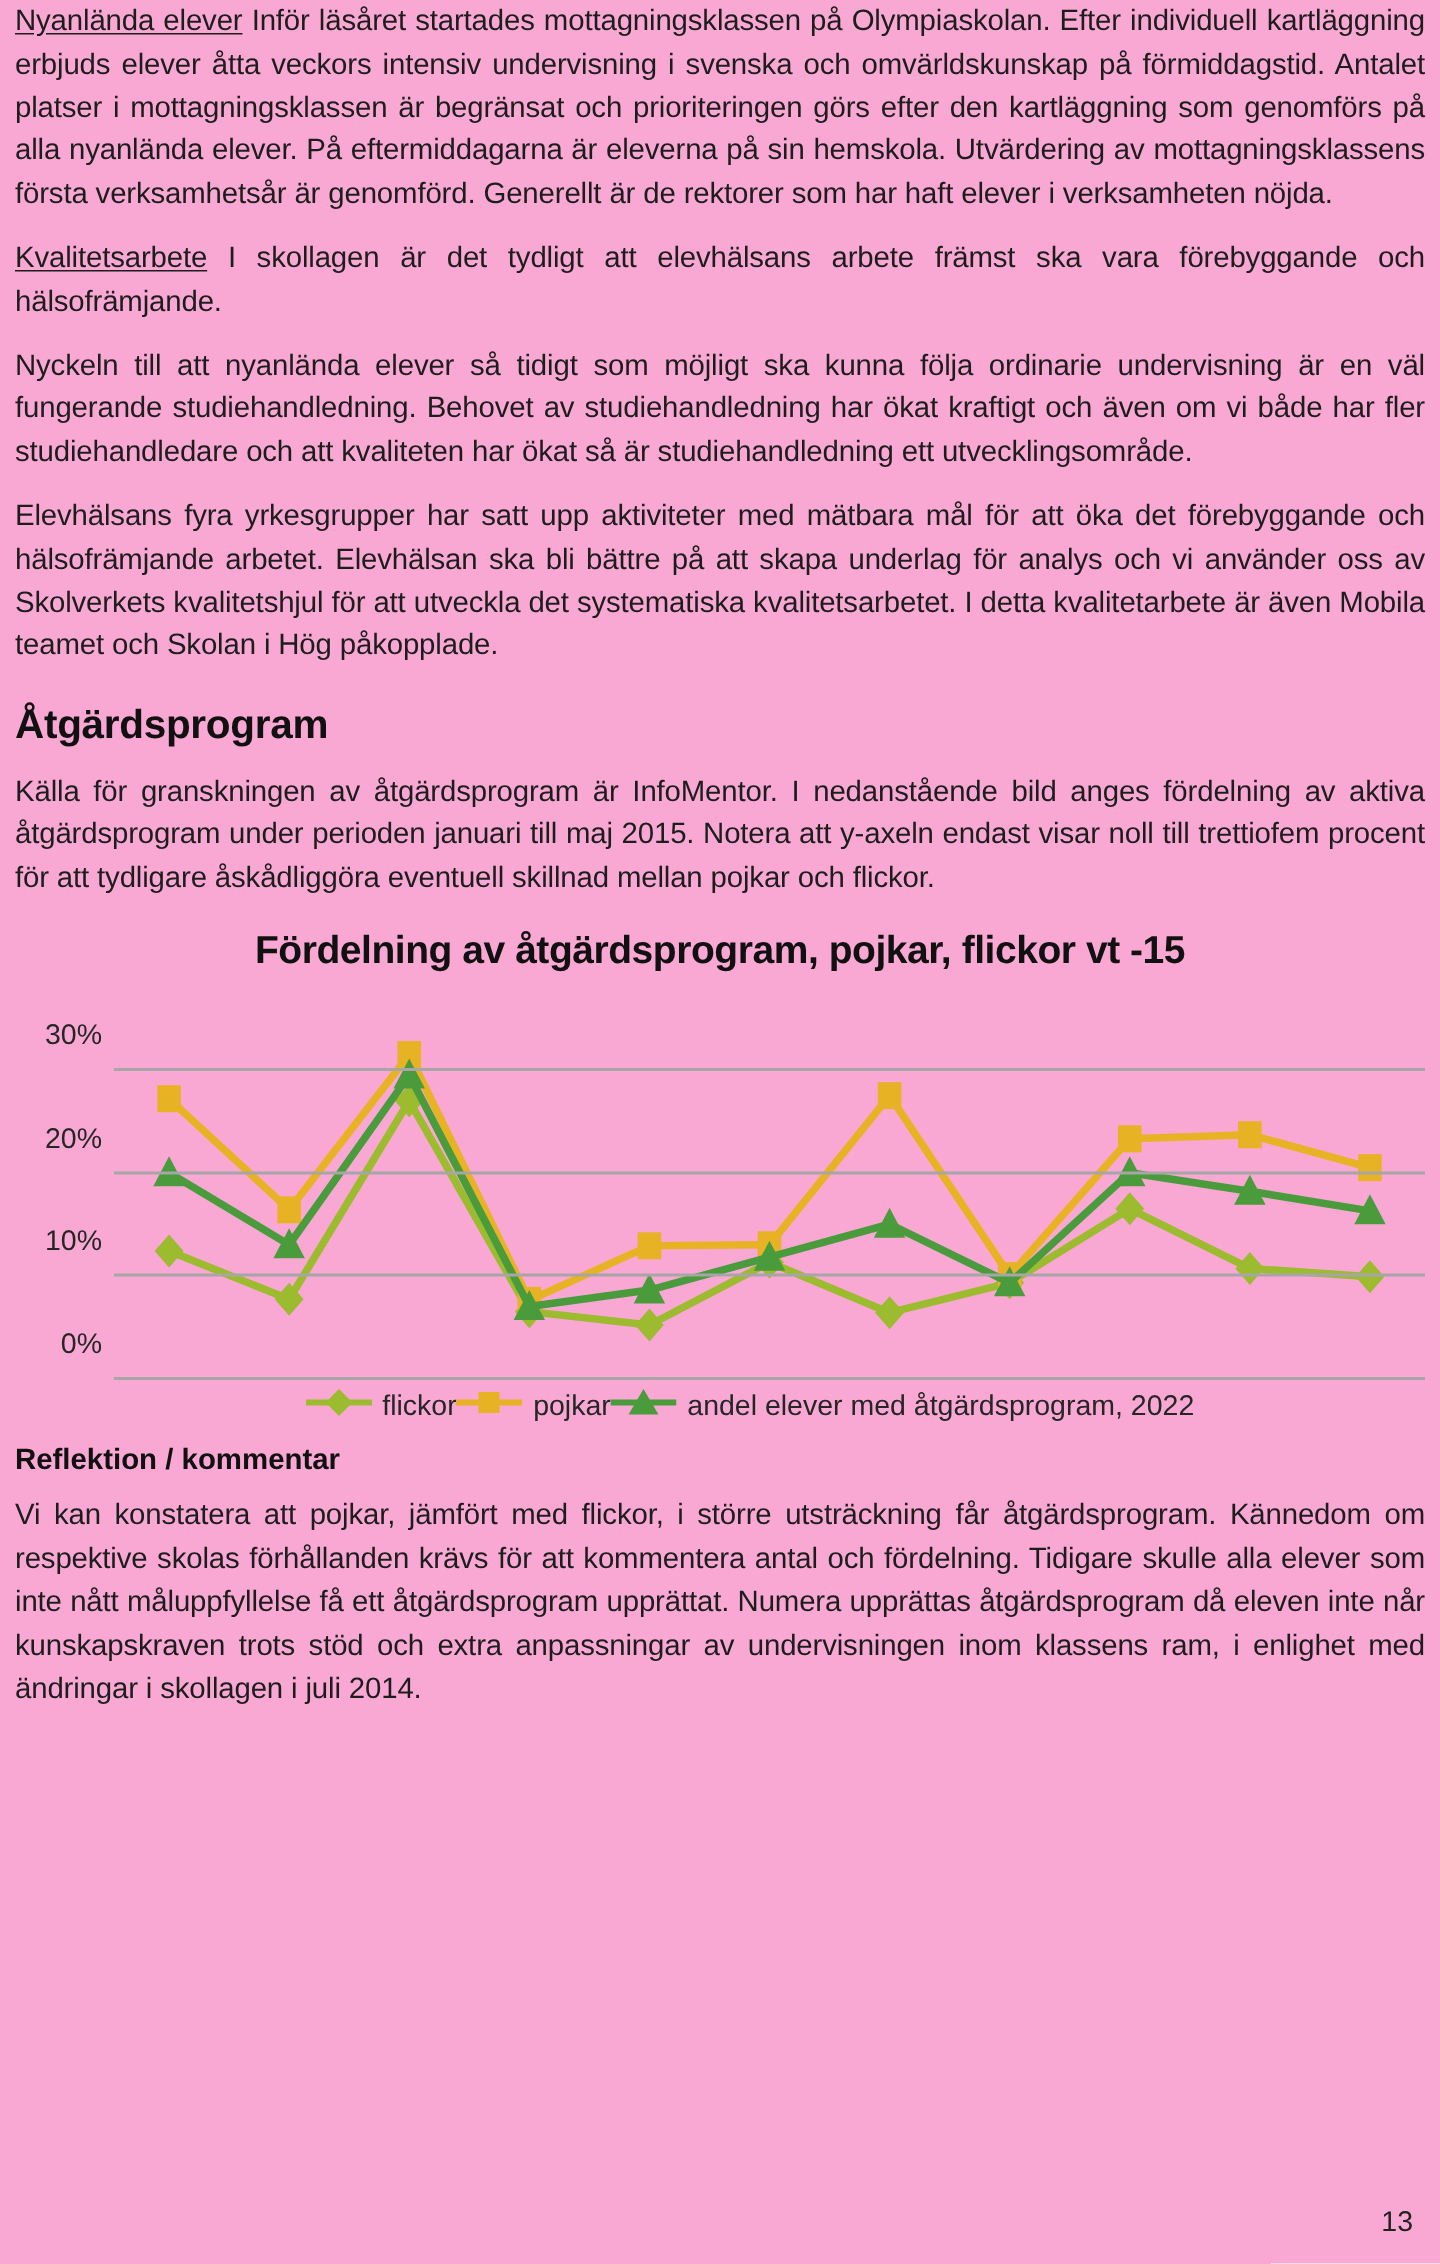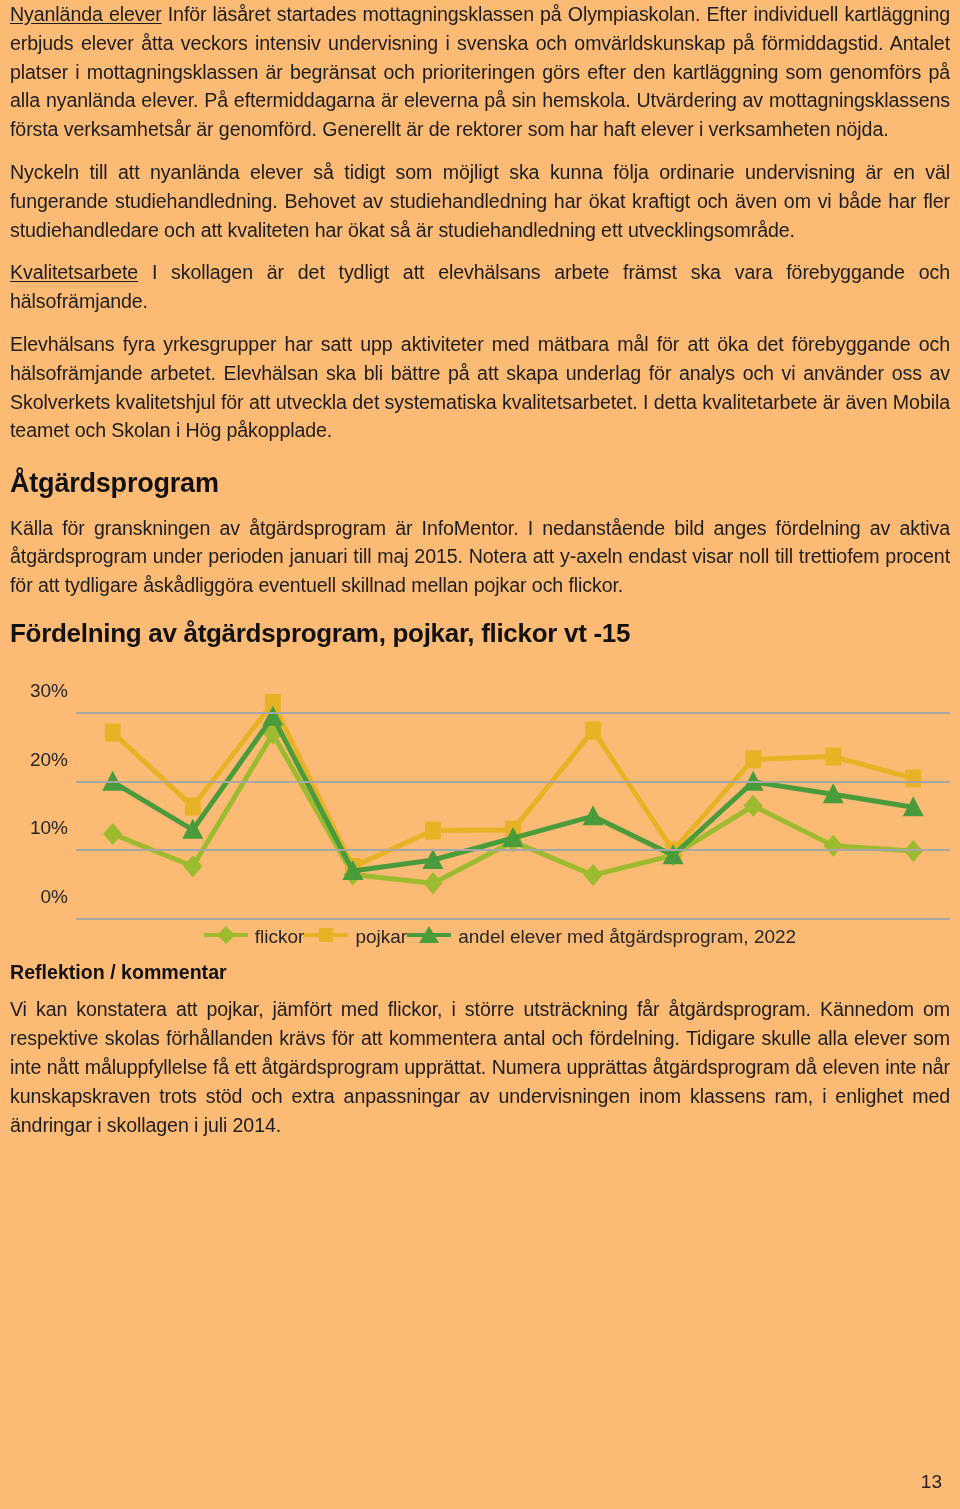--- a/index.html
+++ b/index.html
@@ -9,21 +9,21 @@
   }
   body {
     font-family: "Liberation Sans", sans-serif;
     color: #1a1a1a;
   }
   .page {
     position: relative;
     width: 960px;
     height: 1509px;
     margin: 0 auto;
-    background: #fdba74;
+    background: #f9a8d4;
     overflow: hidden;
     box-sizing: border-box;
     padding: 0 10px;
   }
   .body-text {
     font-size: 19.6px;
     line-height: 1.47;
     text-align: justify;
     margin: 0 0 14px 0;
     letter-spacing: -0.1px;
@@ -49,21 +49,21 @@
     line-height: 1.3;
     color: #111;
   }
 
   
   .chart-block {
     margin: 18px 0 6px 0;
     width: 940px;
   }
   .chart-title {
-    text-align: left;
+    text-align: center;
     font-size: 26px;
     font-weight: bold;
     color: #111;
     margin: 12px 0 30px 0;
     letter-spacing: -0.3px;
   }
   .plot-wrap {
     position: relative;
     height: 240px;
     margin: 0 0 0 0;
@@ -141,23 +141,23 @@
     color: #222;
   }
 </style>
 </head>
 <body>
 
 <div class="page">
 
   <p class="body-text"><span class="lead-underline">Nyanlända elever</span><span> Inför läsåret startades mottagningsklassen på Olympiaskolan. Efter individuell kartläggning erbjuds elever åtta veckors intensiv undervisning i svenska och omvärldskunskap på förmiddagstid. Antalet platser i mottagningsklassen är begränsat och prioriteringen görs efter den kartläggning som genomförs på alla nyanlända elever. På eftermiddagarna är eleverna på sin hemskola. Utvärdering av mottagningsklassens första verksamhetsår är genomförd. Generellt är de rektorer som har haft elever i verksamheten nöjda.</span></p>
 
+  <p class="body-text"><span class="lead-underline">Kvalitetsarbete</span><span> I skollagen är det tydligt att elevhälsans arbete främst ska vara förebyggande och hälsofrämjande.</span></p>
+
   <p class="body-text"><span>Nyckeln till att nyanlända elever så tidigt som möjligt ska kunna följa ordinarie undervisning är en väl fungerande studiehandledning. Behovet av studiehandledning har ökat kraftigt och även om vi både har fler studiehandledare och att kvaliteten har ökat så är studiehandledning ett utvecklingsområde.</span></p>
-
-  <p class="body-text"><span class="lead-underline">Kvalitetsarbete</span><span> I skollagen är det tydligt att elevhälsans arbete främst ska vara förebyggande och hälsofrämjande.</span></p>
 
   <p class="body-text"><span>Elevhälsans fyra yrkesgrupper har satt upp aktiviteter med mätbara mål för att öka det förebyggande och hälsofrämjande arbetet. Elevhälsan ska bli bättre på att skapa underlag för analys och vi använder oss av Skolverkets kvalitetshjul för att utveckla det systematiska kvalitetsarbetet. I detta kvalitetarbete är även Mobila teamet och Skolan i Hög påkopplade.</span></p>
 
   <h2 class="section-heading">Åtgärdsprogram</h2>
 
   <p class="body-text">Källa för granskningen av åtgärdsprogram är InfoMentor. I nedanstående bild anges fördelning av aktiva åtgärdsprogram under perioden januari till maj 2015. Notera att y-axeln endast visar noll till trettiofem procent för att tydligare åskådliggöra eventuell skillnad mellan pojkar och flickor.</p>
 
   <div class="chart-block">
     <div class="chart-title">Fördelning av åtgärdsprogram, pojkar, flickor vt -15</div>
     <div class="plot-wrap">

